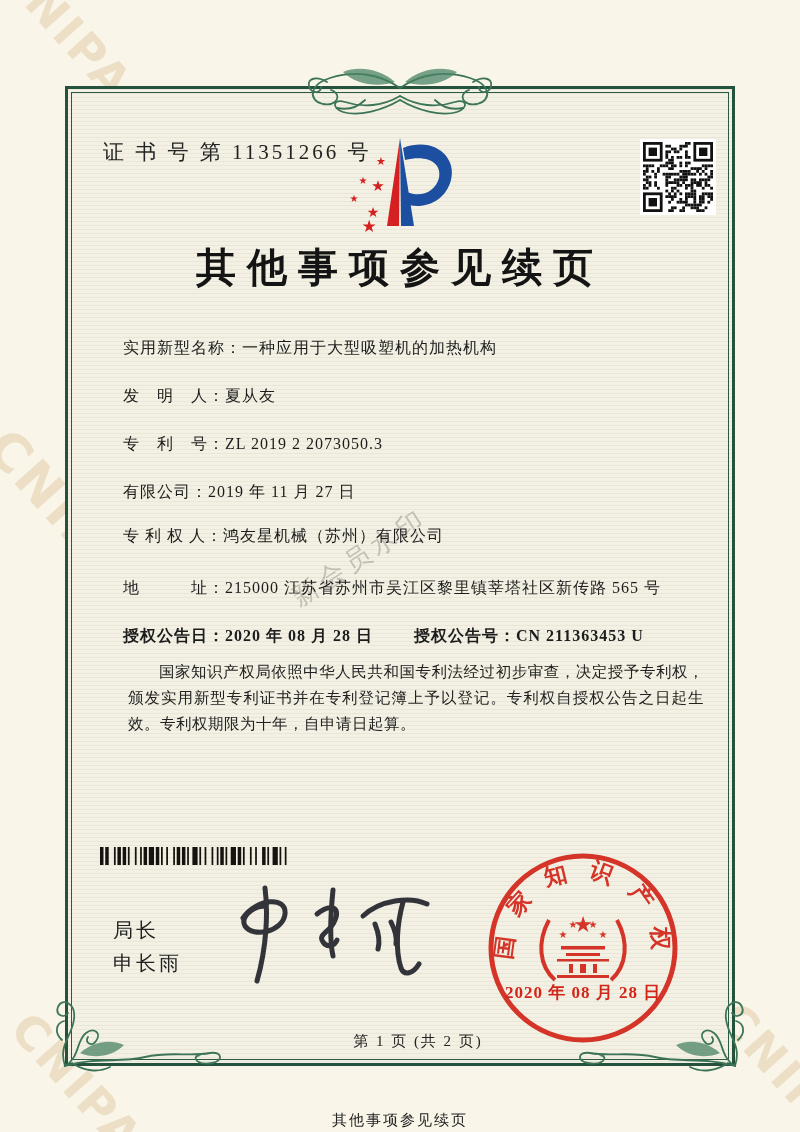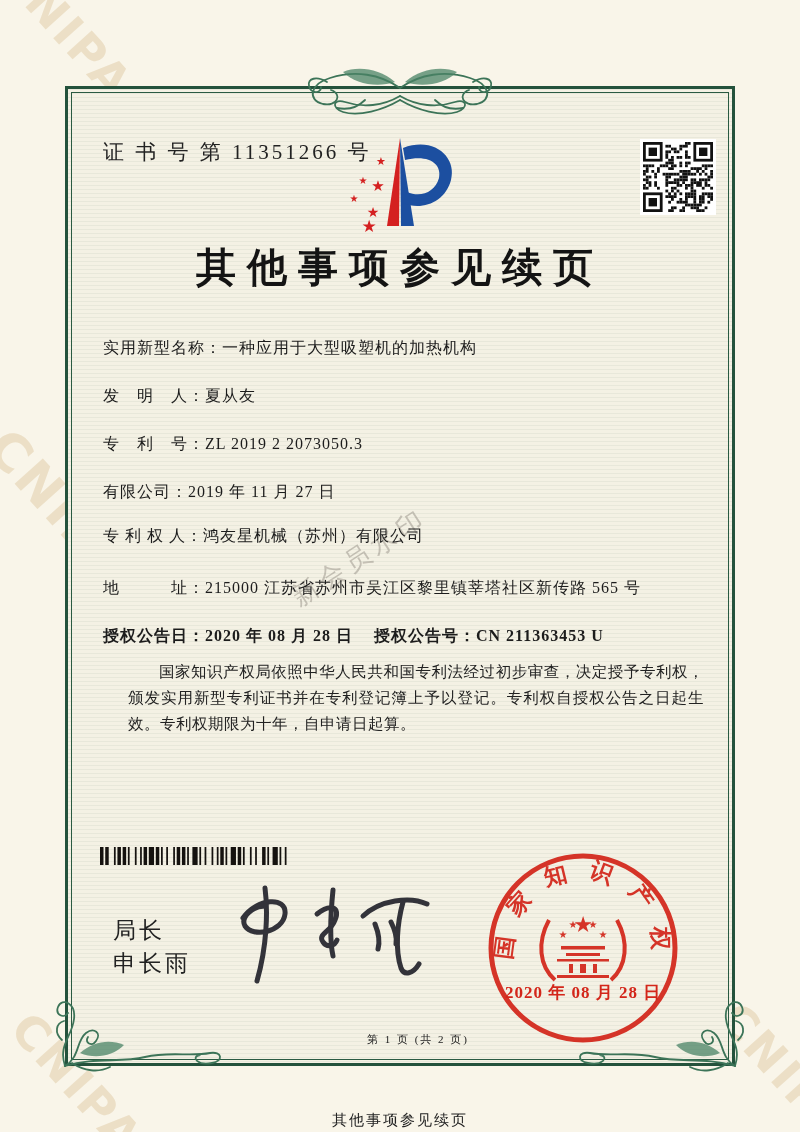--- a/index.html
+++ b/index.html
@@ -65,54 +65,54 @@
     text-align:center; font-size:40px; font-weight:bold;
     letter-spacing:11px; color:#141414; z-index:5;
   }
 
   
   .field-row {
     position:absolute; left:103px; width:600px;
     font-size:16px; line-height:22px; letter-spacing:1px;
     color:#1c1c1c; white-space:nowrap; z-index:5;
   }
-  .field-label { display:inline; }
+  .field-label { display:inline;margin-left:20px; }
   .field-value { display:inline; }
   .grant-pair2 { margin-left:16px; }
 
   
   .paras {
     position:absolute; left:100px; top:659px; width:604px;
     font-size:15.5px; line-height:26px; letter-spacing:0.5px;
     color:#222; text-align:justify; z-index:5;
   }
   .paras p { text-indent:2em;margin-left:28px; }
 
   
   .barcode { position:absolute; left:100px; top:847px; width:190px; height:18px; z-index:5; }
 
   
   .signer {
     position:absolute; left:113px; top:914px;
-    font-size:23px; line-height:33px; letter-spacing:3px; color:#222; z-index:5;
+    font-size:20px; line-height:33px; letter-spacing:3px; color:#222; z-index:5;
   }
   .signature-svg { position:absolute; left:205px; top:876px; width:240px; height:115px; z-index:5; }
 
   
   .seal { position:absolute; left:483px; top:848px; width:200px; height:200px; z-index:6; opacity:0.93; }
   .seal-date {
     position:absolute; left:488px; top:981px; width:190px;
     text-align:center; font-size:17px; font-weight:bold;
     color:#d3261a; letter-spacing:1px; z-index:7; white-space:nowrap;
   }
 
   
   .pagination {
     position:absolute; left:65px; top:1032px; width:670px;
-    text-align:center; font-size:11px; letter-spacing:2px; color:#222; z-index:5;padding-left:36px;
+    text-align:center; font-size:15px; letter-spacing:2px; color:#222; z-index:5;padding-left:36px;
   }
   .continuation {
     position:absolute; left:0; top:1083px; width:800px;
     text-align:center; font-size:15px; letter-spacing:2px; color:#222; z-index:5;margin-top:28px;
   }
 
   .green-stroke { stroke:#3c7458; fill:none; stroke-width:1.8; stroke-linecap:round; }
   .green-fill { fill:#4a8365; opacity:.75; }
 </style>
 </head>

